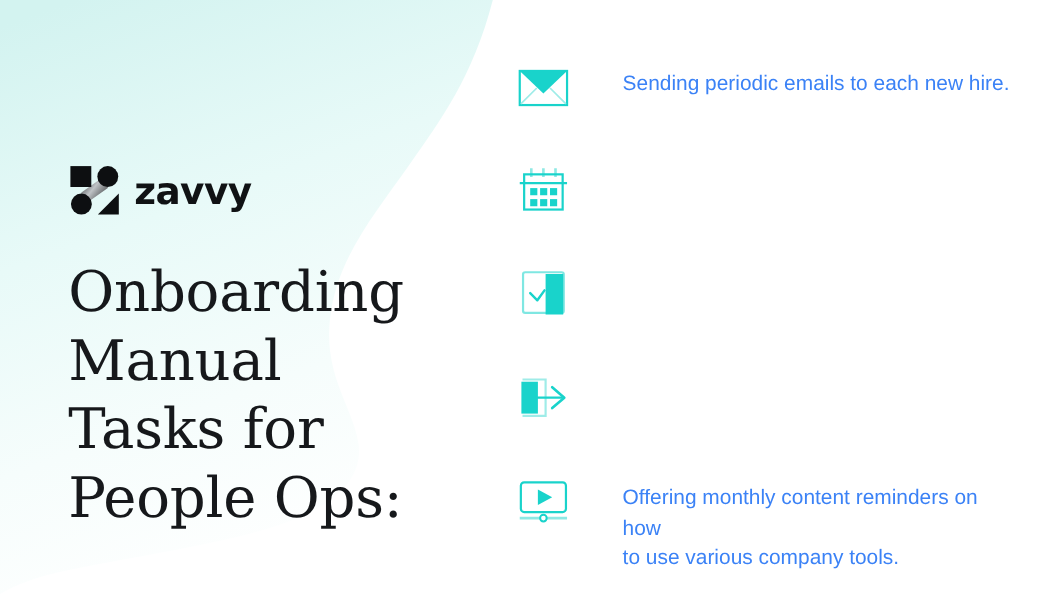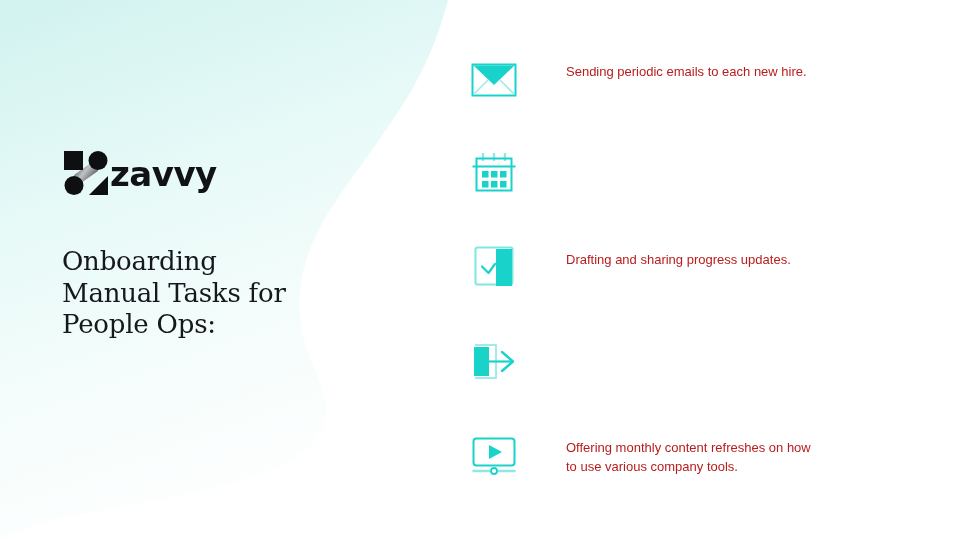--- a/index.html
+++ b/index.html
@@ -32,43 +32,43 @@
   .left-col {
     position: absolute;
     left: 62px;
     top: 148px;
     width: 350px;
   }
 
   .logo-row {
     display: flex;
     align-items: center;
-    gap: 0;
+    gap: 12px;
     height: 50px;
   }
   .logo-mark {
     width: 48px;
     height: 48px;
     flex: none;
     display: block;
   }
   .logo-word {
     font-family: "DejaVu Sans", sans-serif;
     font-weight: 700;
     font-size: 34px;
     letter-spacing: -0.5px;
     color: #101214;
     line-height: 1;
     margin-top: 2px;
   }
 
   .headline {
-    margin-top: 48px;
+    margin-top: 38px;
     font-family: "DejaVu Serif", "Liberation Serif", serif;
-    font-size: 26px;
+    font-size: 51px;
     line-height: 1.22;
     font-weight: 400;
     color: #16181b;
     letter-spacing: -0.2px;
     white-space: pre-line;
   }
 
   
   .right-col {
     position: absolute;
@@ -86,23 +86,23 @@
 
   .task-icon {
     width: 48px;
     height: 48px;
     flex: none;
     margin-right: 48px;
     display: block;
   }
   .task-text {
     font-family: "Liberation Sans", sans-serif;
-    font-size: 13px;
+    font-size: 19px;
     line-height: 1.45;
-    color: #b91c1c;
+    color: #3b82f6;
     padding-top: 9px;
     white-space: pre-line;
   }
 </style>
 </head>
 <body>
 
 <div class="slide">
 
   <svg class="blob" viewBox="0 0 470 540" aria-hidden="true">
@@ -177,37 +177,36 @@
         <rect x="30" y="33" width="6.5" height="6.5" fill="#19d3cb"></rect>
       </svg>
     </div>
 
     <div class="task-row">
       <svg class="task-icon" viewBox="0 0 48 48" aria-hidden="true">
         <rect x="5.5" y="5.5" width="37" height="37" rx="2" fill="none" stroke="#7fe7e2" stroke-width="2"></rect>
         <path d="M26,7 L42,7 L42,44 L26,44 Z" fill="#19d3cb"></path>
         <path d="M12,24.5 L18.5,31 L25,22" fill="none" stroke="#19d3cb" stroke-width="2.2" stroke-linecap="round" stroke-linejoin="round"></path>
       </svg>
-      <div class="task-text">Drafting and sharing progress updates.</div>
     </div>
 
     <div class="task-row">
       <svg class="task-icon" viewBox="0 0 48 48" aria-hidden="true">
         <path d="M5,9 L26,9 L26,42 L5,42" fill="none" stroke="#9fece8" stroke-width="2"></path>
         <rect x="4" y="11" width="15" height="29" fill="#19d3cb"></rect>
         <path d="M17,25.5 L41,25.5" stroke="#19d3cb" stroke-width="2.2" fill="none"></path>
         <path d="M32,16 L43,25.5 L32,35" fill="none" stroke="#19d3cb" stroke-width="2.4" stroke-linecap="round" stroke-linejoin="round"></path>
       </svg>
     </div>
 
     <div class="task-row">
       <svg class="task-icon" viewBox="0 0 48 48" aria-hidden="true">
         <rect x="3.5" y="8.5" width="41" height="27" rx="3" fill="none" stroke="#19d3cb" stroke-width="2"></rect>
         <path d="M19,15 L32,22 L19,29 Z" fill="#19d3cb"></path>
         <path d="M2.5,41 L45.5,41" stroke="#8ee9e4" stroke-width="2.4" fill="none"></path>
         <circle cx="24" cy="41" r="3" fill="#ffffff" stroke="#19d3cb" stroke-width="1.8"></circle>
       </svg>
-      <div class="task-text">Offering monthly content refreshes on how
+      <div class="task-text">Offering monthly content reminders on how
 to use various company tools.</div>
     </div>
 
   </div>
 </div>
 
 </body></html>

